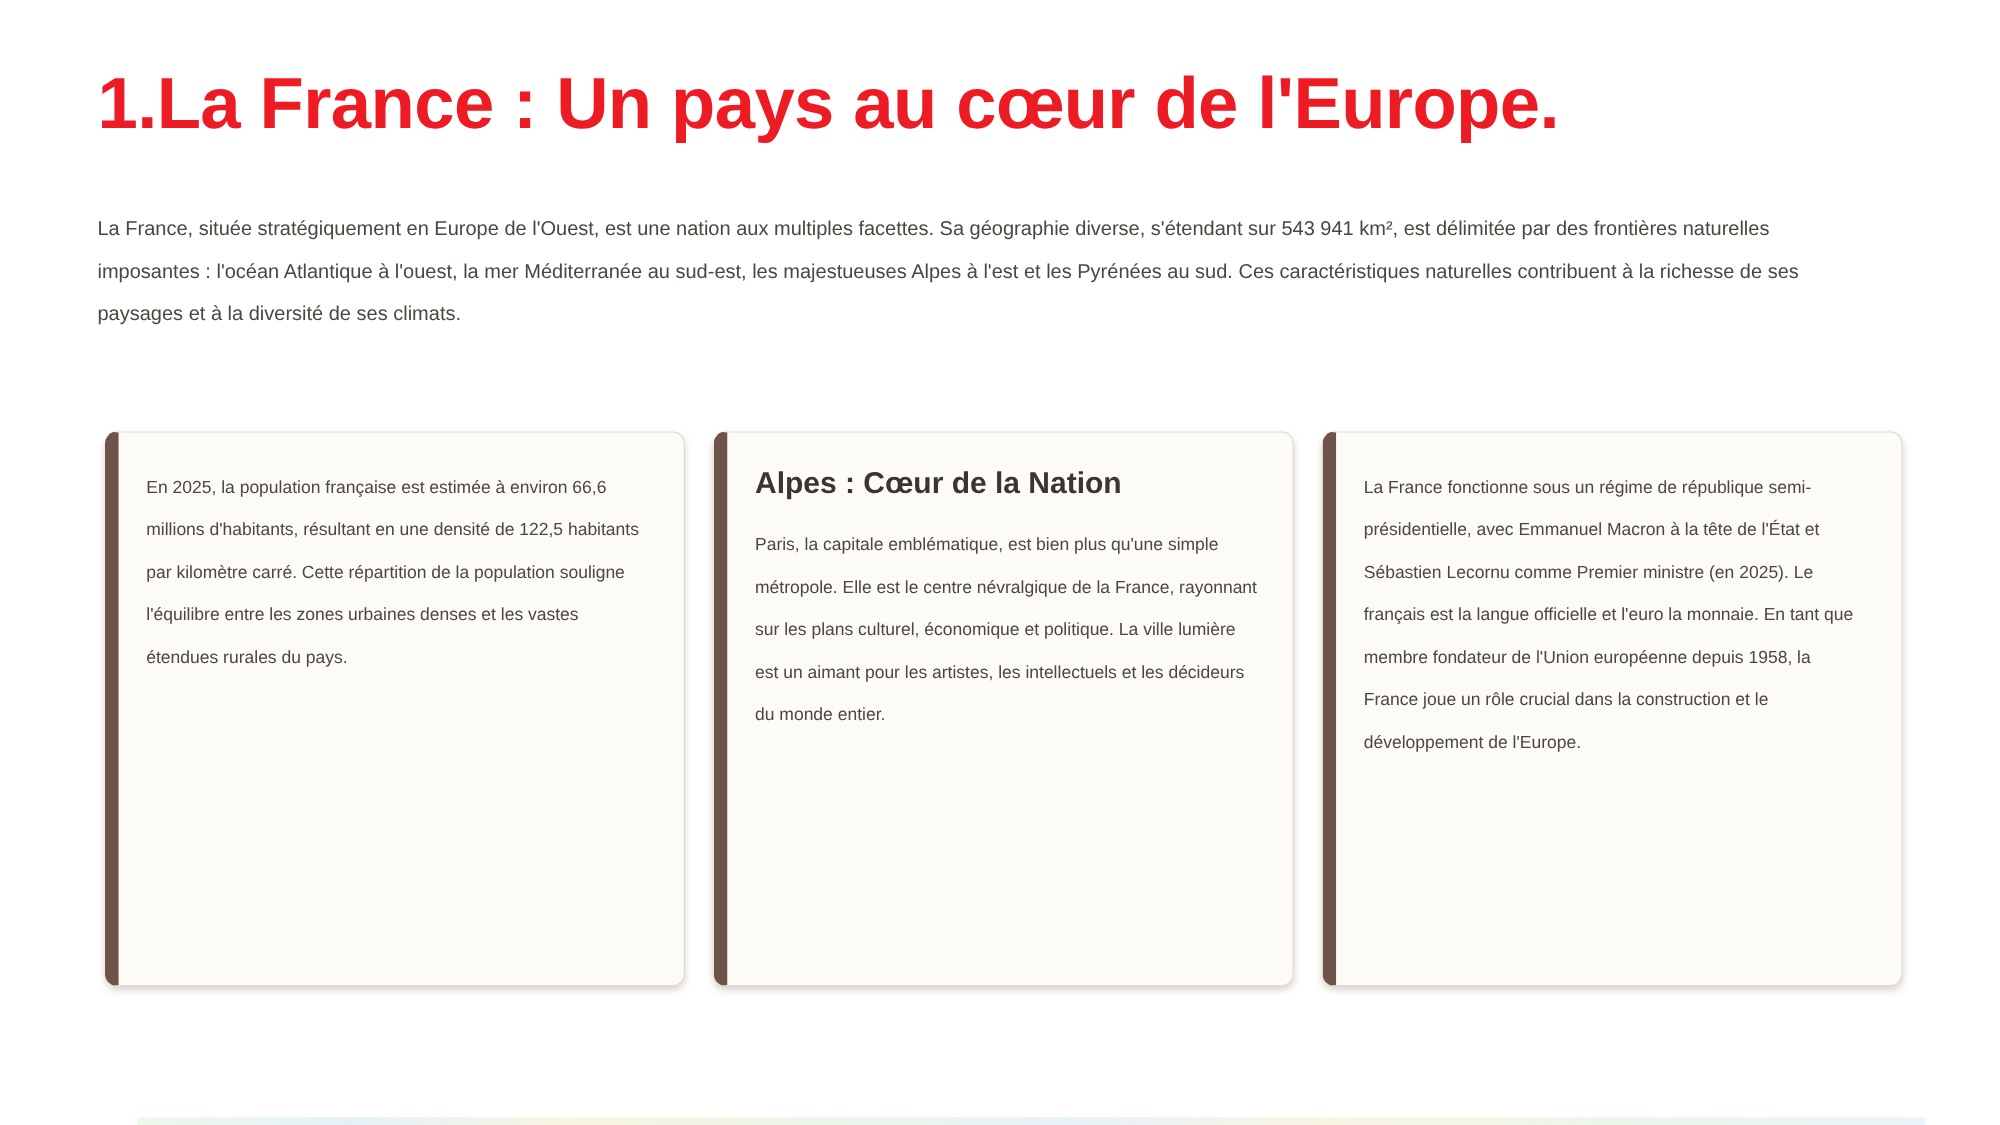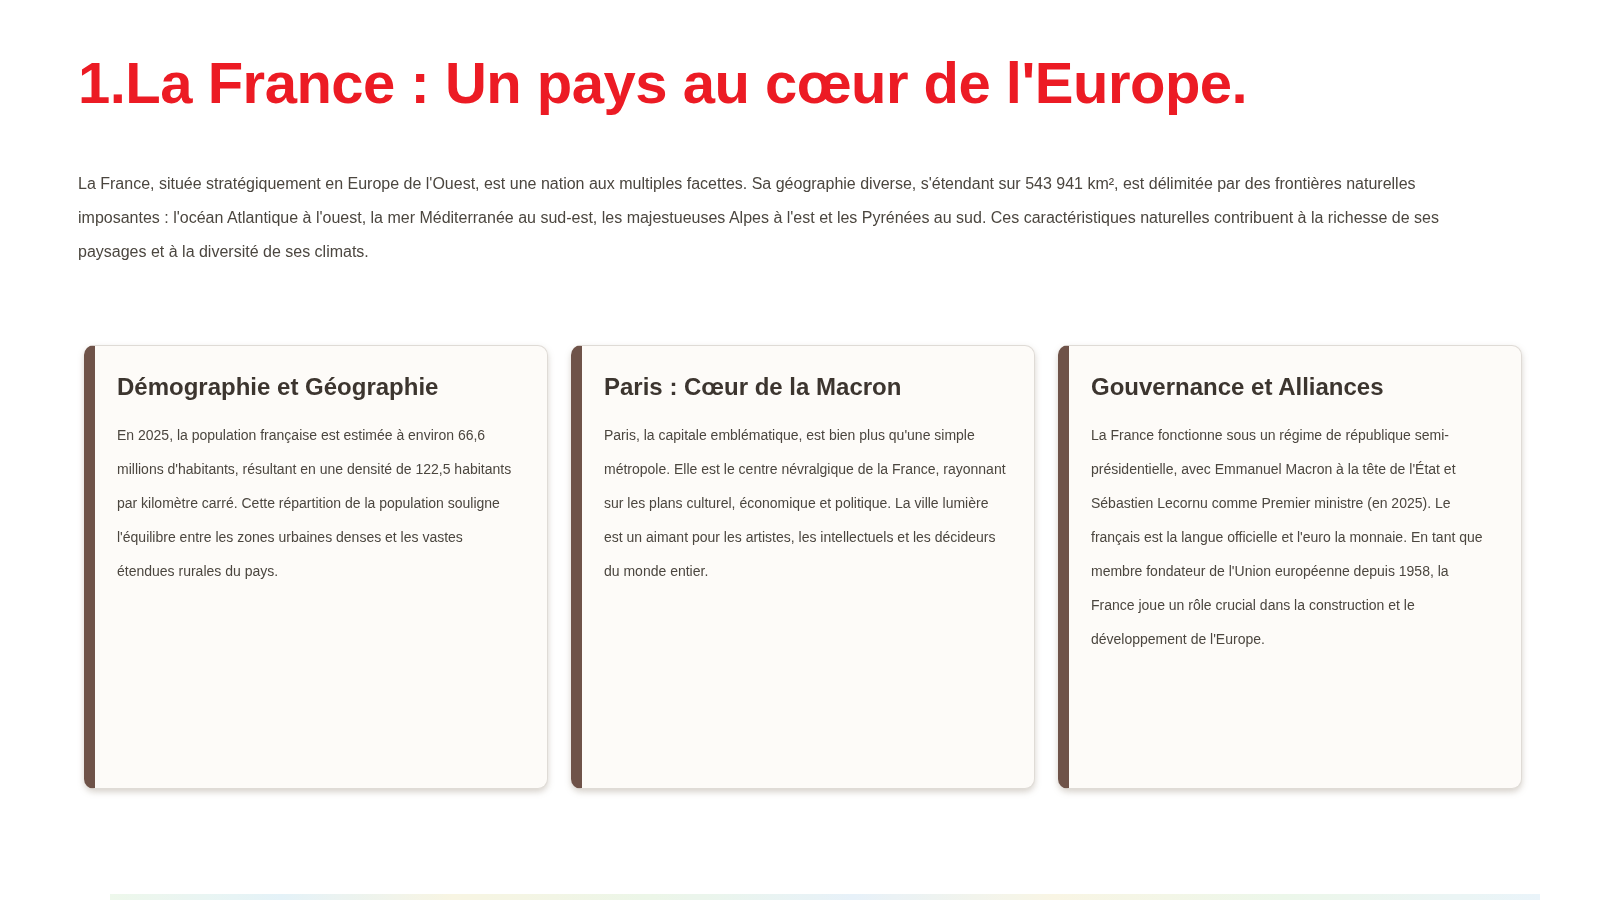--- a/index.html
+++ b/index.html
@@ -91,31 +91,29 @@
 
 <div class="page">
 
   <h1 class="page-title">1.La France : Un pays au cœur de l'Europe.</h1>
 
   <p class="intro">La France, située stratégiquement en Europe de l'Ouest, est une nation aux multiples facettes. Sa géographie diverse, s'étendant sur 543 941 km², est délimitée par des frontières naturelles imposantes : l'océan Atlantique à l'ouest, la mer Méditerranée au sud-est, les majestueuses Alpes à l'est et les Pyrénées au sud. Ces caractéristiques naturelles contribuent à la richesse de ses paysages et à la diversité de ses climats.</p>
 
   <section class="cards-row">
 
     <article class="card">
-      <h2>Démographie et Géographie</h2>
       <p>En 2025, la population française est estimée à environ 66,6 millions d'habitants, résultant en une densité de 122,5 habitants par kilomètre carré. Cette répartition de la population souligne l'équilibre entre les zones urbaines denses et les vastes étendues rurales du pays.</p>
     </article>
 
     <article class="card">
-      <h2>Paris : Cœur de la Macron</h2>
+      <h2>Alpes : Cœur de la Nation</h2>
       <p>Paris, la capitale emblématique, est bien plus qu'une simple métropole. Elle est le centre névralgique de la France, rayonnant sur les plans culturel, économique et politique. La ville lumière est un aimant pour les artistes, les intellectuels et les décideurs du monde entier.</p>
     </article>
 
     <article class="card">
-      <h2>Gouvernance et Alliances</h2>
       <p>La France fonctionne sous un régime de république semi-présidentielle, avec Emmanuel Macron à la tête de l'État et Sébastien Lecornu comme Premier ministre (en 2025). Le français est la langue officielle et l'euro la monnaie. En tant que membre fondateur de l'Union européenne depuis 1958, la France joue un rôle crucial dans la construction et le développement de l'Europe.</p>
     </article>
 
   </section>
 
   <div class="fold-strip"></div>
 
 </div>
 
 </body></html>

